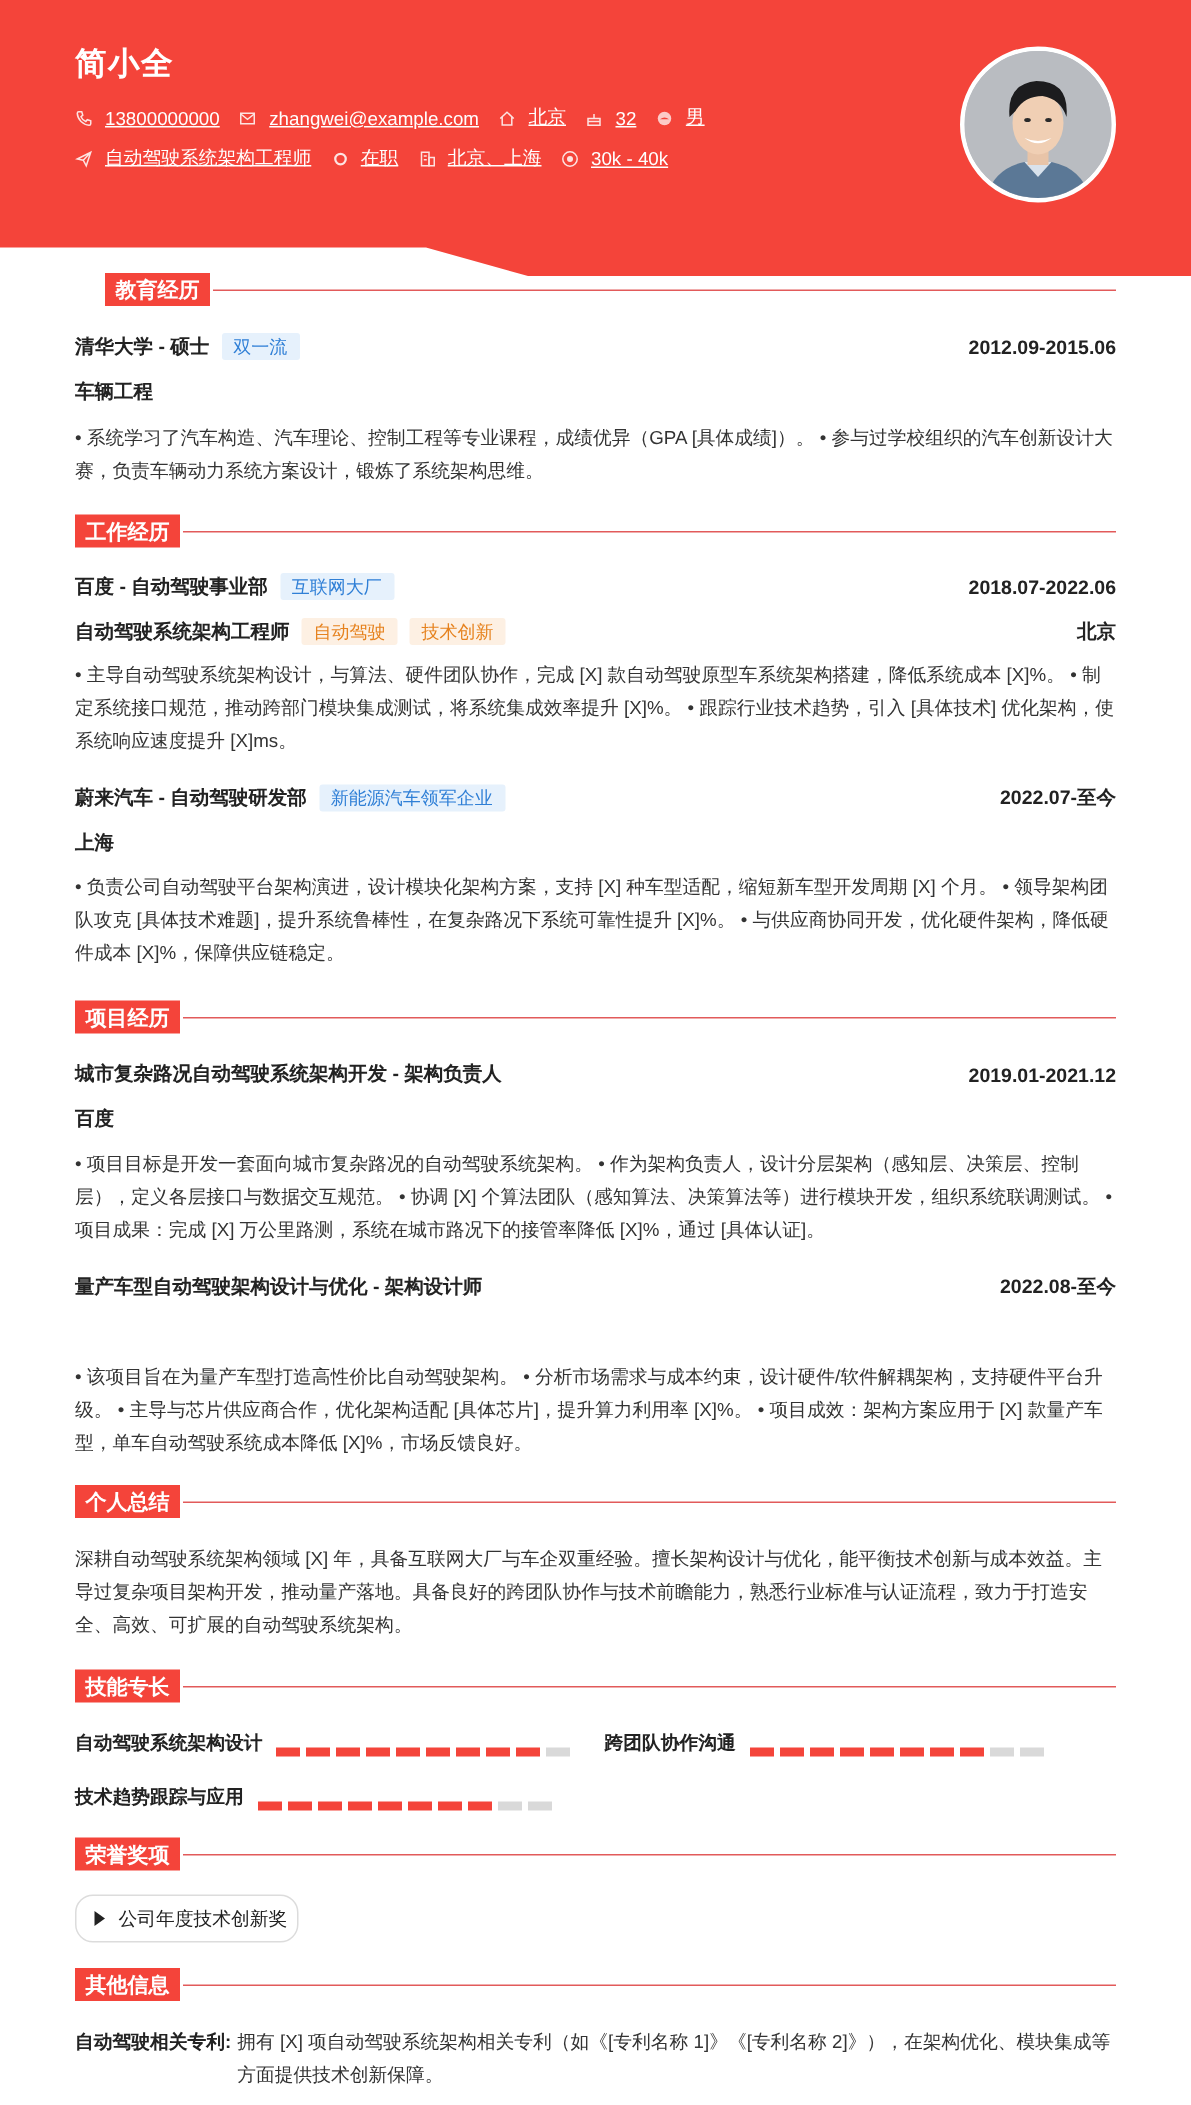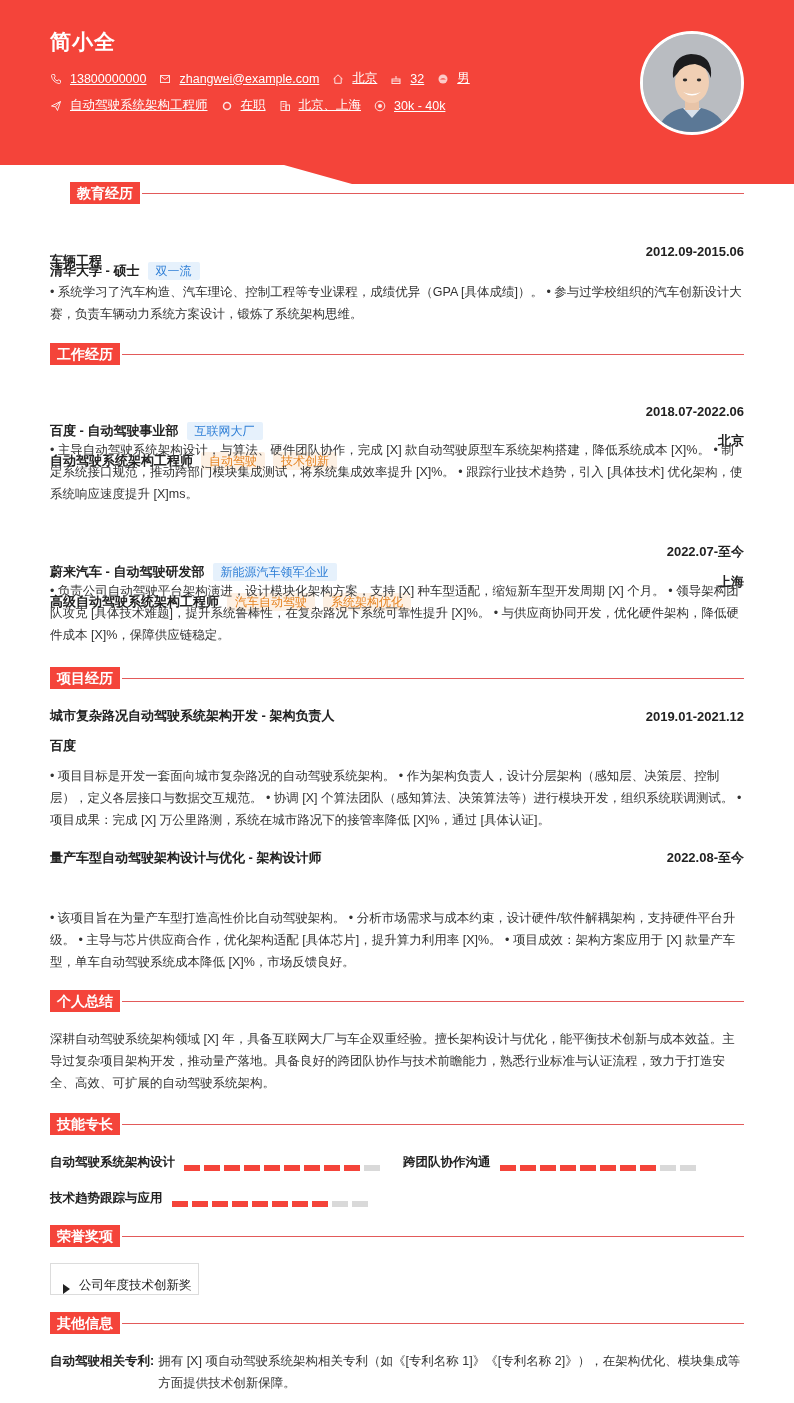--- a/index.html
+++ b/index.html
@@ -15,32 +15,32 @@
   .info-item { display: flex; align-items: center; margin-right: 13px; }
   .info-item .ic { width: 12px; height: 12px; margin-right: 8px; display: inline-flex; align-items: center; justify-content: center; opacity: 0.85; }
   .avatar { position: absolute; left: 640px; top: 31px; width: 104px; height: 104px; border-radius: 50%; border: 3px solid #fff; background: #b8bcc2; overflow: hidden; }
 
   .section { position: absolute; left: 50px; width: 694px; }
   .sec-head { position: relative; height: 22px; }
   .sec-title { position: absolute; left: 0; top: 0; height: 22px; padding: 0 7px; background: #f4443a; color: #fff; font-size: 14px; font-weight: bold; line-height: 22px; }
   .sec-line { position: absolute; right: 0; top: 11px; height: 1px; background: #e25a5a; }
 
   .row { position: absolute; left: 0; width: 694px; display: flex; align-items: center; justify-content: space-between; font-size: 13px; font-weight: bold; color: #222; }
-  .row .left { display: flex; align-items: center; margin-top: 40px; }
+  .row .left { display: flex; align-items: center; }
   .tag { font-size: 12px; font-weight: normal; padding: 1px 8px; margin-left: 8px; border-radius: 2px; line-height: 16px; }
   .tag.blue { background: #e6f1fc; color: #2f7fd6; }
   .tag.orange { background: #fdf0e3; color: #e6821e; }
   .para { position: absolute; left: 0; width: 694px; font-size: 12.5px; line-height: 22px; color: #333; }
 
   .skill { position: absolute; display: flex; align-items: flex-end; font-size: 12.5px; font-weight: bold; color: #222; }
   .bars { display: flex; margin-left: 9px; }
   .seg { width: 16px; height: 6px; margin-right: 4px; background: #d9d9d9; }
   .seg.on { background: #f4443a; }
 
-  .award { position: absolute; left: 0; width: 149px; height: 32px; border: 1px solid #dcdcdc; border-radius: 0; display: flex; align-items: flex-end; padding-left: 12px; font-size: 12.5px; color: #222; }
+  .award { position: absolute; left: 0; width: 149px; height: 32px; border: 1px solid #dcdcdc; border-radius: 12px; display: flex; align-items: center; padding-left: 12px; font-size: 12.5px; color: #222; }
   .award .tri { width: 0; height: 0; border-left: 7px solid #222; border-top: 5px solid transparent; border-bottom: 5px solid transparent; margin-right: 9px; }
 
   .other { position: absolute; left: 0; width: 694px; display: flex; font-size: 12.5px; line-height: 22px; color: #333; }
   .other .lbl { font-weight: bold; color: #222; white-space: nowrap; margin-right: 4px; }
 </style>
 </head>
 <body>
 
 <div class="header">
   <svg class="bg" width="794" height="184" viewBox="0 0 794 184">
@@ -190,25 +190,20 @@
   <div class="para" style="top:96px;">• 主导自动驾驶系统架构设计，与算法、硬件团队协作，完成 [X] 款自动驾驶原型车系统架构搭建，降低系统成本 [X]%。 • 制定系统接口规范，推动跨部门模块集成测试，将系统集成效率提升 [X]%。 • 跟踪行业技术趋势，引入 [具体技术] 优化架构，使系统响应速度提升 [X]ms。</div>
 
   <div class="row" style="top:180px;">
     <div class="left">
       <span>蔚来汽车 - 自动驾驶研发部</span>
       <span class="tag blue">新能源汽车领军企业</span>
     </div>
     <span>2022.07-至今</span>
   </div>
   <div class="row" style="top:210px;">
-    <div class="left">
-      <span>高级自动驾驶系统架构工程师</span>
-      <span class="tag orange">汽车自动驾驶</span>
-      <span class="tag orange">系统架构优化</span>
-    </div>
     <span>上海</span>
   </div>
   <div class="para" style="top:237px;">• 负责公司自动驾驶平台架构演进，设计模块化架构方案，支持 [X] 种车型适配，缩短新车型开发周期 [X] 个月。 • 领导架构团队攻克 [具体技术难题]，提升系统鲁棒性，在复杂路况下系统可靠性提升 [X]%。 • 与供应商协同开发，优化硬件架构，降低硬件成本 [X]%，保障供应链稳定。</div>
 </div>
 
 <div class="section" style="top:667px;">
   <div class="sec-head">
     <div class="sec-title">项目经历</div>
     <div class="sec-line" style="left:72px;"></div>
   </div>

